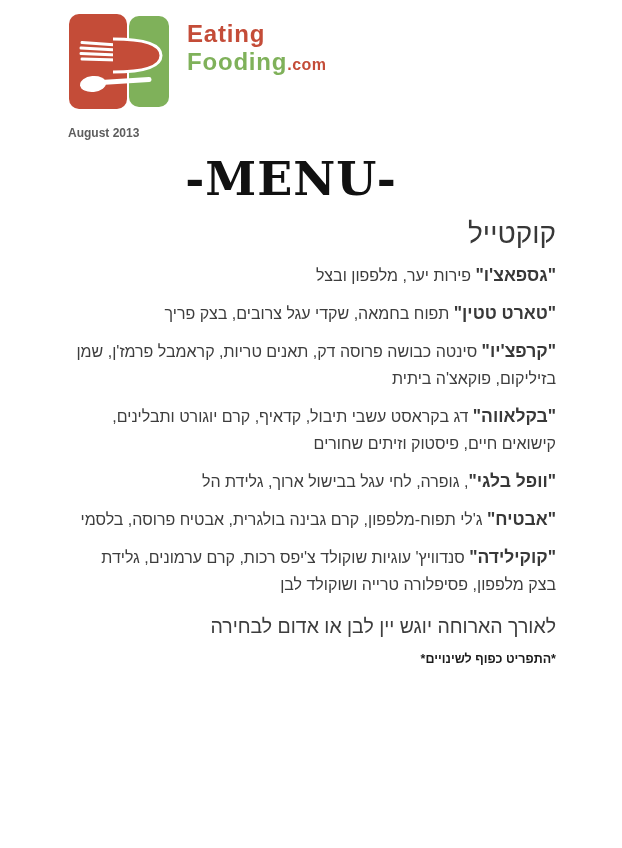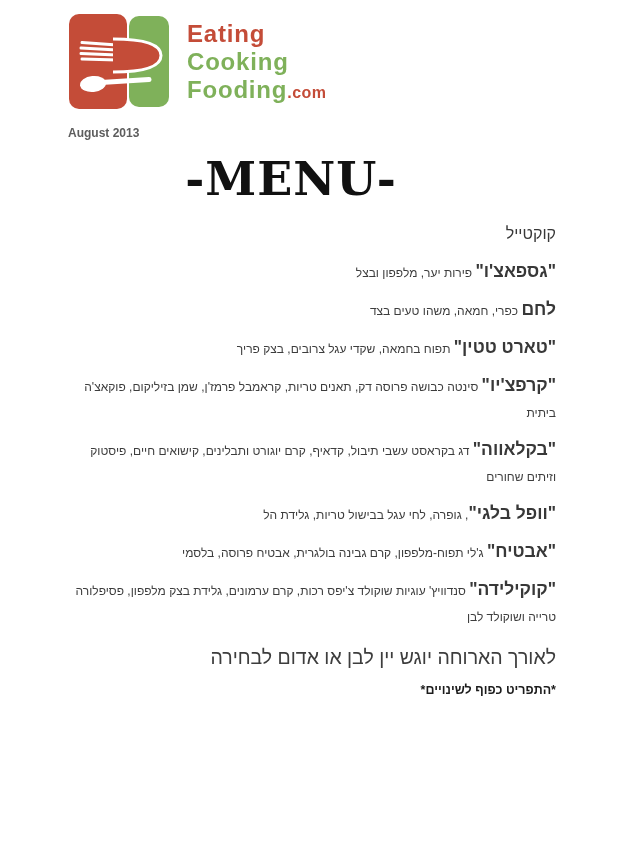--- a/index.html
+++ b/index.html
@@ -17,23 +17,23 @@
   .date-line { margin:15px 0 0 1px; font-size:12px; font-weight:600; color:#5d5d5d; }
 
   
   .menu-title { position:relative; left:-20px; margin:14px 0 16px 0; text-align:center;
     font-family:"DejaVu Serif", serif; font-weight:bold; font-size:46px; line-height:1.1;
     color:#111; letter-spacing:1px; }
 
   
   .menu-body { direction:rtl; text-align:right; padding:0 66px 0 72px; color:#3d3d3d; }
   .menu-row { margin:0 0 10px 0; font-size:13.5px; line-height:26px; }
-  .section-header .item-name { font-size:16px; font-weight:normal; }
+  .section-header .item-name { font-size:28px; font-weight:normal; }
   .item-name { font-size:17.5px; font-weight:bold; color:#383838; }
-  .item-desc { font-size:12px; color:#3d3d3d; }
+  .item-desc { font-size:16px; color:#3d3d3d; }
   .wine-note { margin:13px 0 0 0; font-size:19.5px; line-height:28px; color:#3d3d3d; }
 
   .footnote { direction:rtl; text-align:right; padding:0 66px; 
     font-size:12.5px; font-weight:bold; color:#1c1c1c; }
 </style>
 </head>
 <body>
 
 <div class="page">
 
@@ -49,44 +49,42 @@
             <path d="M14 39.5 L50 41"></path>
             <path d="M15 45 L50 46"></path>
           </g>
           <path d="M46 25 C80 25 94 31.5 94 41.5 C94 51.5 80 58 46 58" fill="#c44c38" stroke="#ffffff" stroke-width="3"></path>
           <ellipse cx="26" cy="70" rx="13" ry="8" fill="#ffffff" transform="rotate(-6 26 70)"></ellipse>
           <path d="M34 68.5 L82 65.5" stroke="#ffffff" stroke-width="5" stroke-linecap="round" fill="none"></path>
         </svg>
       </div>
       <div class="logo-words">
         <div class="word-red">Eating</div>
-        <div class="word-green">Cooking</div>
         <div class="word-green"><span>Fooding</span><span class="logo-tld">.com</span></div>
       </div>
     </div>
     <div class="date-line">August 2013</div>
   </div>
 
   <h1 class="menu-title">-MENU-</h1>
 
   <main class="menu-body">
 
     <p class="menu-row section-header"><span class="item-name">קוקטייל</span></p>
 
     <p class="menu-row"><span class="item-name">"גספאצ'ו"</span><span class="item-desc"> פירות יער, מלפפון  ובצל</span></p>
 
-    <p class="menu-row"><span class="item-name">לחם</span><span class="item-desc"> כפרי, חמאה, משהו טעים בצד</span></p>
 
     <p class="menu-row"><span class="item-name">"טארט טטין"</span><span class="item-desc"> תפוח בחמאה, שקדי עגל צרובים, בצק פריך</span></p>
 
     <p class="menu-row"><span class="item-name">"קרפצ'יו"</span><span class="item-desc"> סינטה כבושה פרוסה דק, תאנים טריות, קראמבל פרמז'ן, שמן בזיליקום, פוקאצ'ה ביתית</span></p>
 
     <p class="menu-row"><span class="item-name">"בקלאווה"</span><span class="item-desc"> דג בקראסט עשבי תיבול, קדאיף, קרם יוגורט ותבלינים, קישואים חיים, פיסטוק וזיתים שחורים</span></p>
 
-    <p class="menu-row"><span class="item-name">"וופל בלגי"</span><span class="item-desc">, גופרה, לחי עגל בבישול טריות, גלידת הל</span></p>
+    <p class="menu-row"><span class="item-name">"וופל בלגי"</span><span class="item-desc">, גופרה, לחי עגל בבישול ארוך, גלידת הל</span></p>
 
     <p class="menu-row"><span class="item-name">"אבטיח"</span><span class="item-desc"> ג'לי תפוח-מלפפון, קרם גבינה בולגרית, אבטיח פרוסה, בלסמי</span></p>
 
     <p class="menu-row"><span class="item-name">"קוקילידה"</span><span class="item-desc"> סנדוויץ' עוגיות שוקולד צ'יפס רכות, קרם ערמונים, גלידת בצק מלפפון, פסיפלורה טרייה ושוקולד לבן</span></p>
 
 
     <p class="wine-note">לאורך הארוחה יוגש יין לבן או אדום לבחירה</p>
   </main>
 
   <footer>

